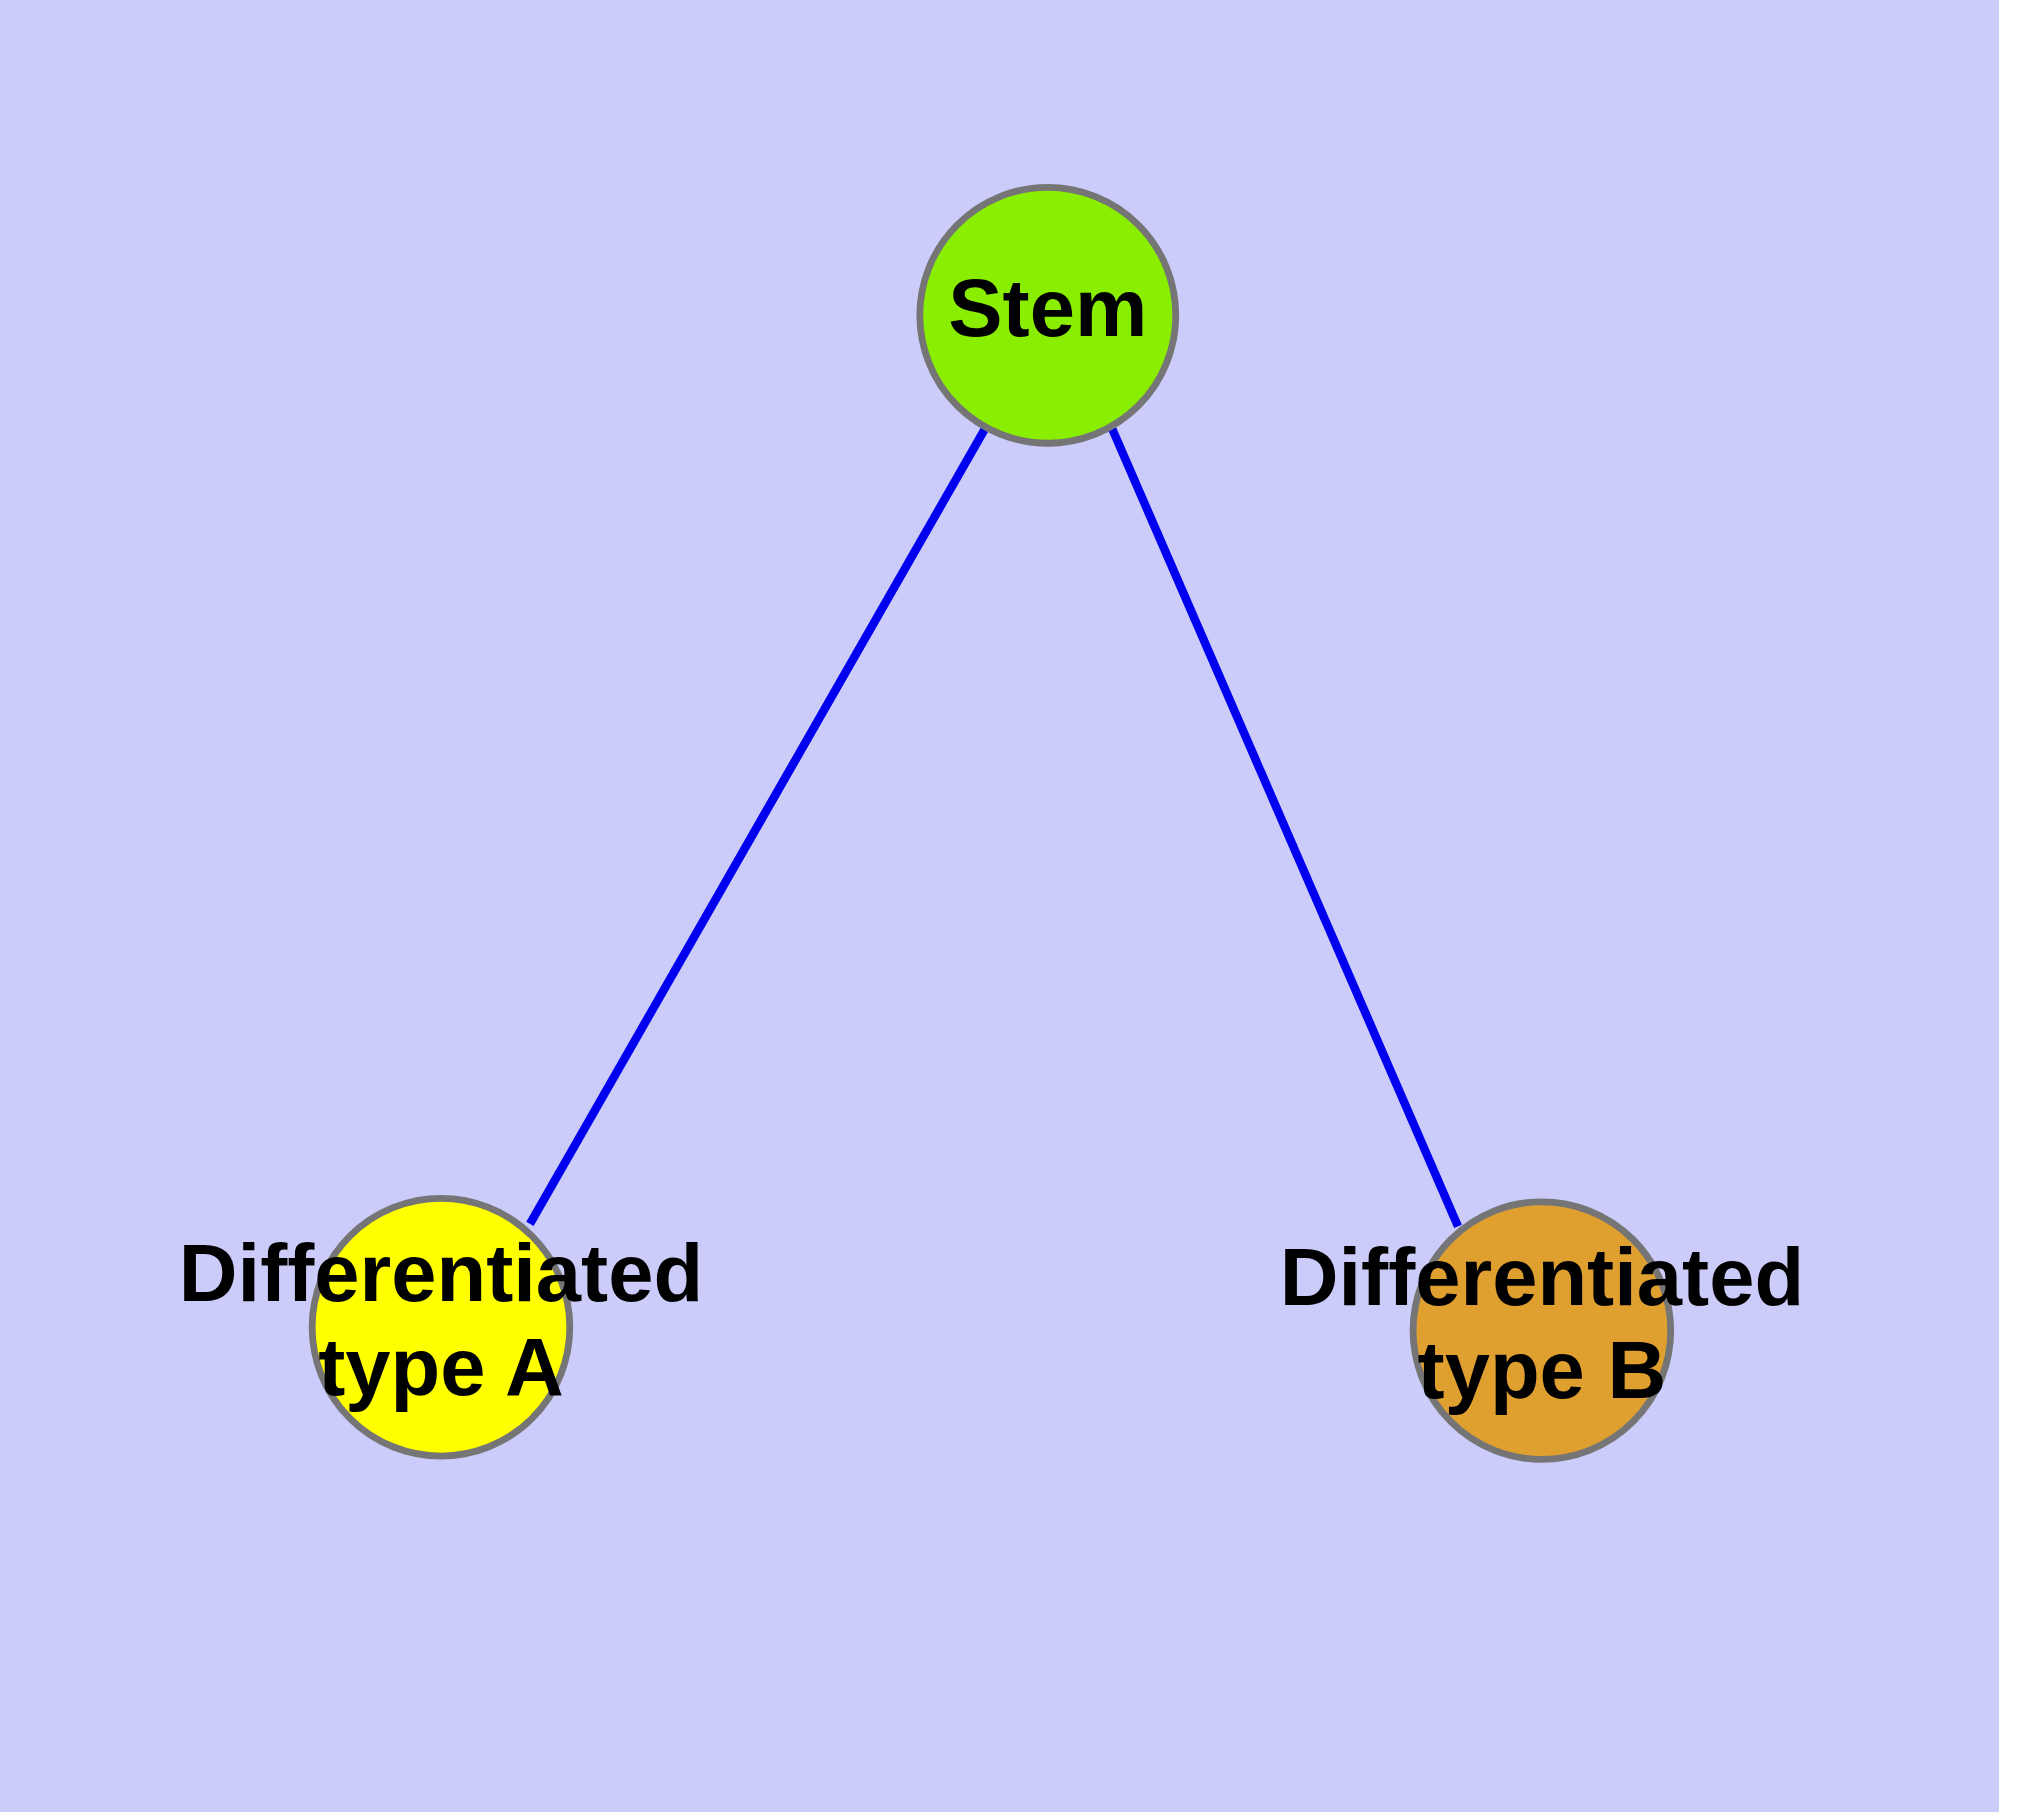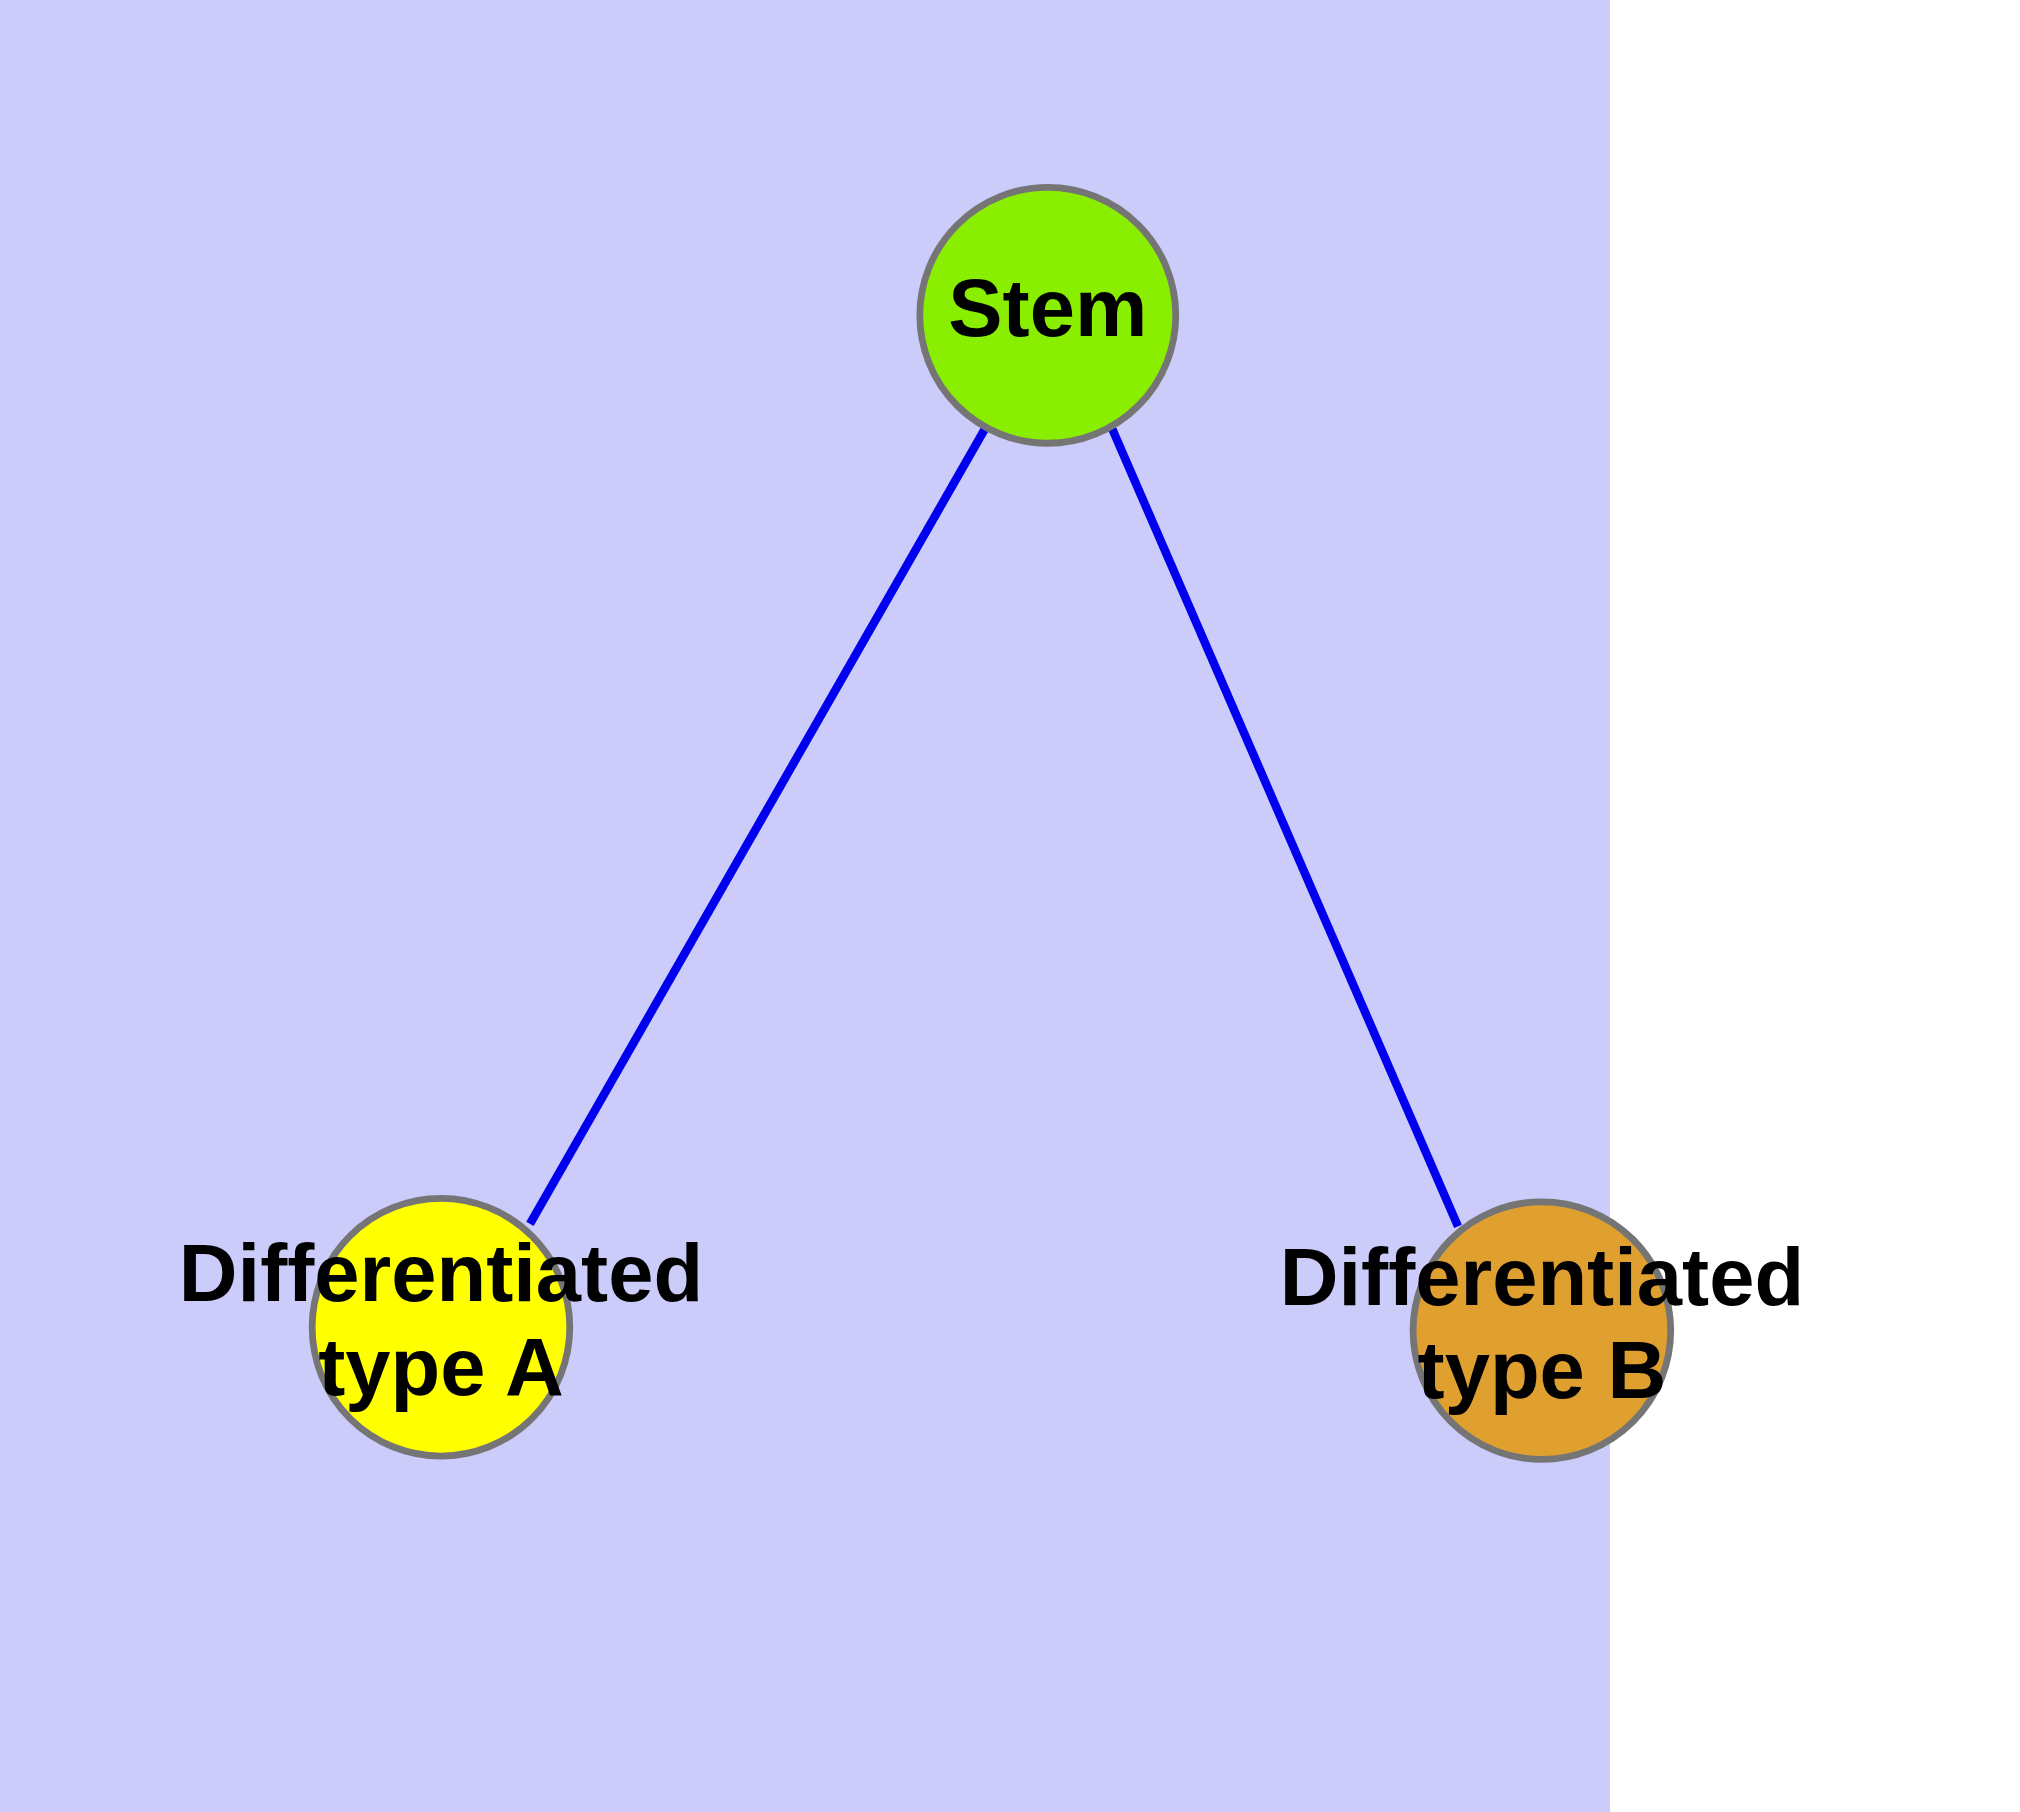--- a/index.html
+++ b/index.html
@@ -33,21 +33,21 @@
     font-weight: bold;
     fill: #000000;
     text-anchor: middle;
     dominant-baseline: middle;
     white-space: pre;
   }
 </style>
 </head>
 <body>
 
-<div id="graph-canvas" style="width: 1610px; height: 1812px; background: rgb(204, 204, 251);">
+<div id="graph-canvas" style="width: 1999px; height: 1812px; background: rgb(204, 204, 251);">
   <svg id="graph-svg" viewBox="0 0 2384 2138" xmlns="http://www.w3.org/2000/svg">
 
     <g>
       <line x1="1163" y1="504" x2="625" y2="1444" stroke="#0000ee" stroke-width="10" stroke-linecap="butt"></line>
       <line x1="1312" y1="506" x2="1720" y2="1447" stroke="#0000ee" stroke-width="10" stroke-linecap="butt"></line>
     </g>
 
     <g>
       <g>
         <circle cx="1236" cy="372" r="151" fill="#8aee00" stroke="#757575" stroke-width="8"></circle>

